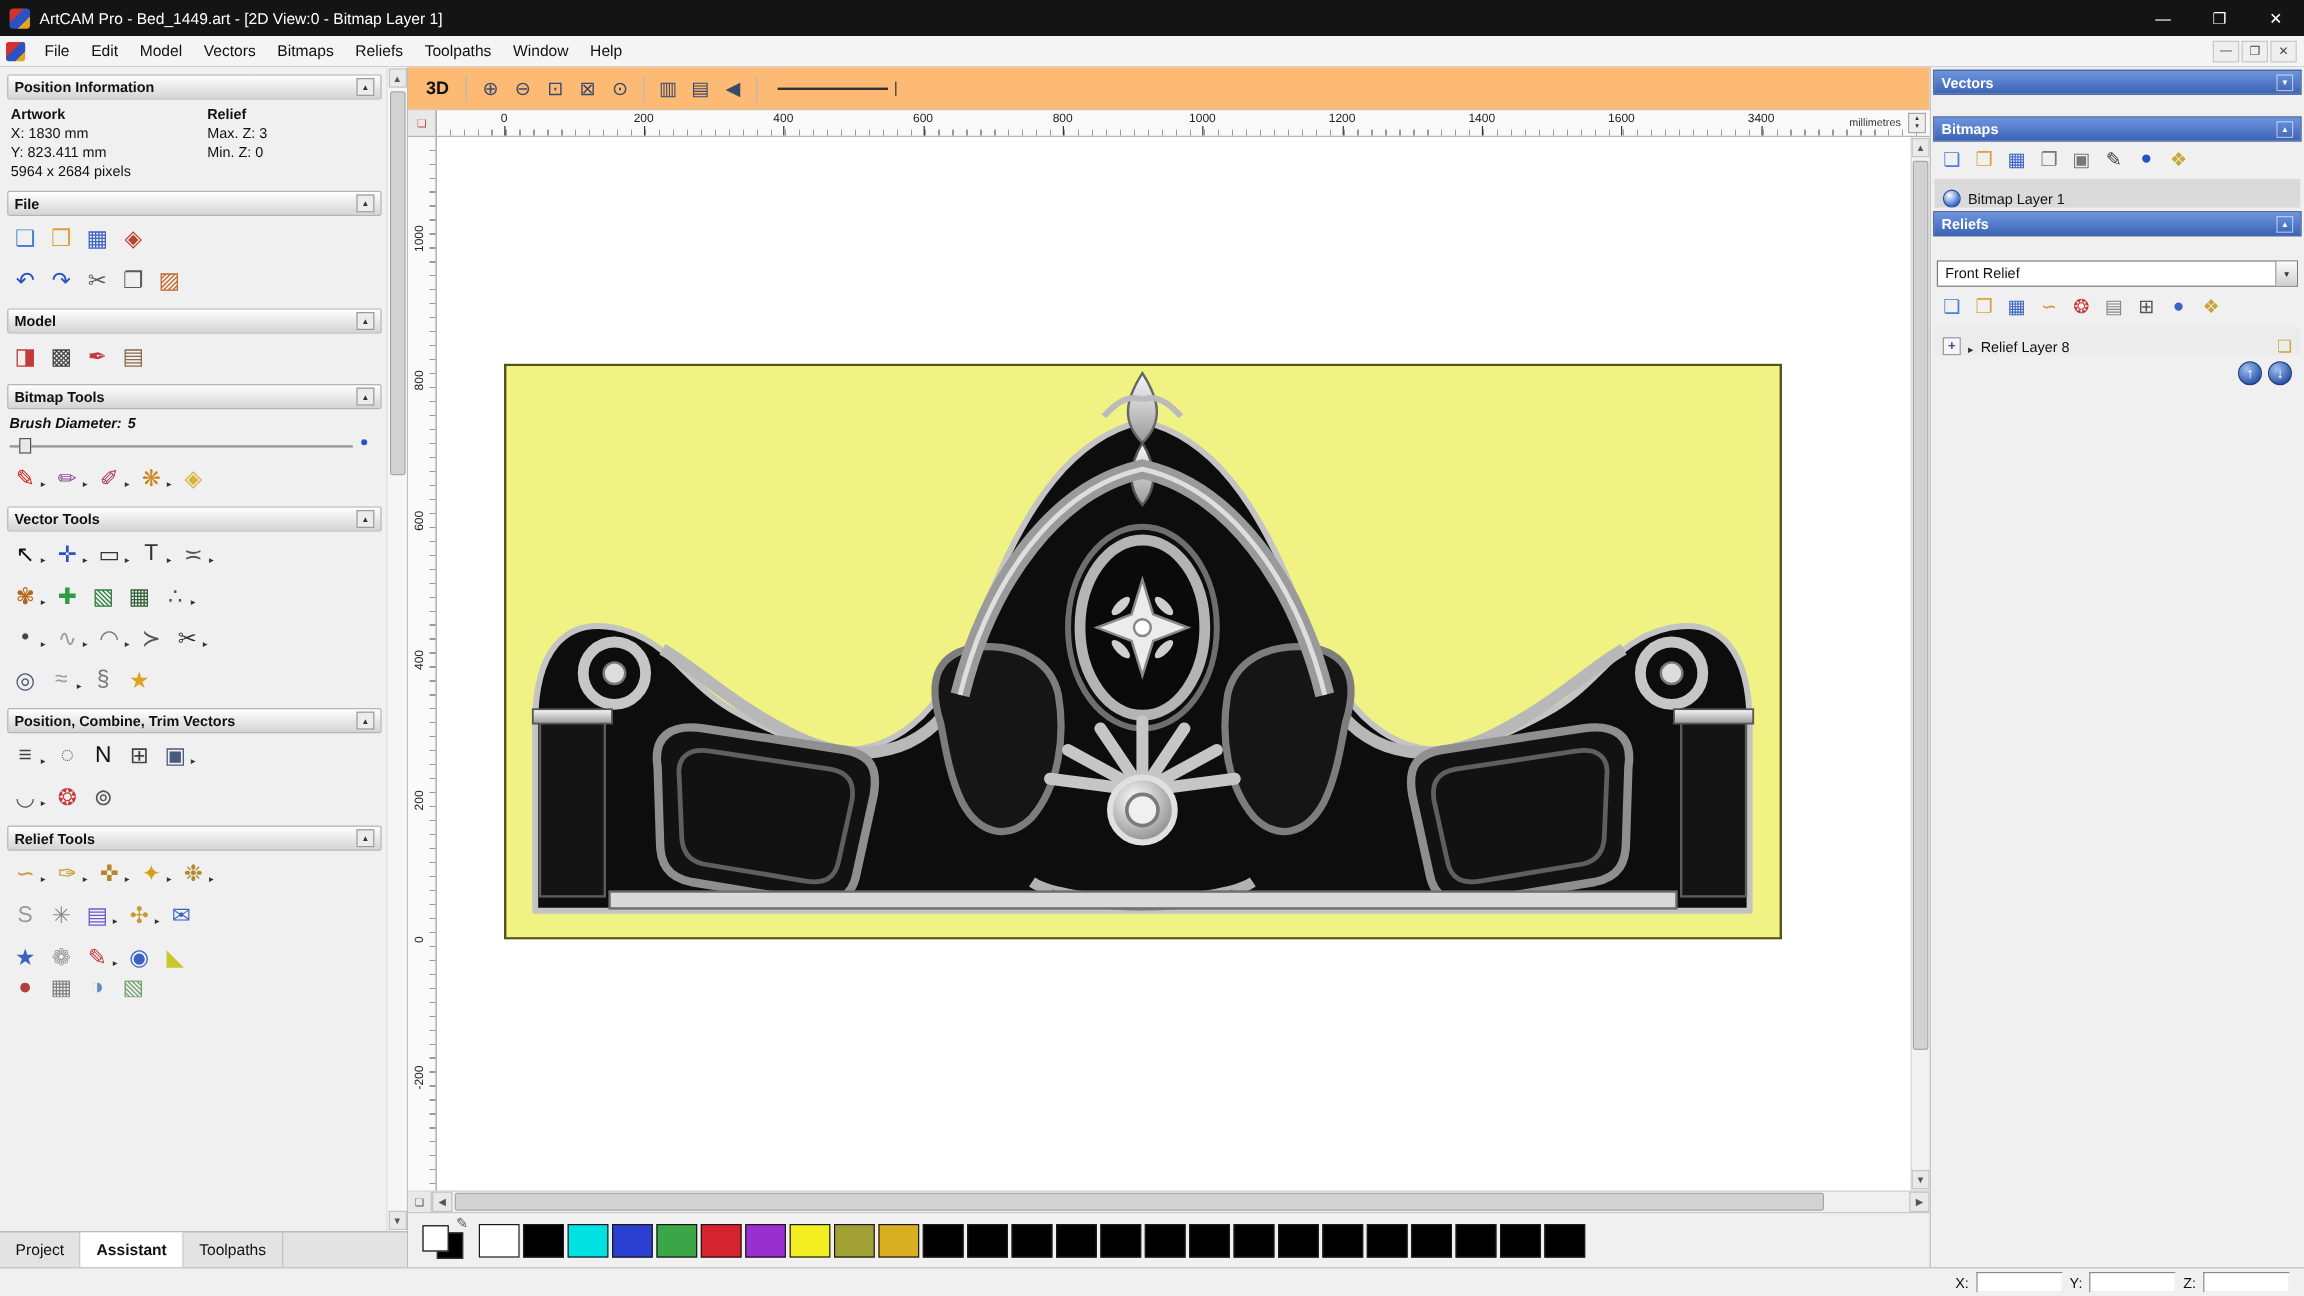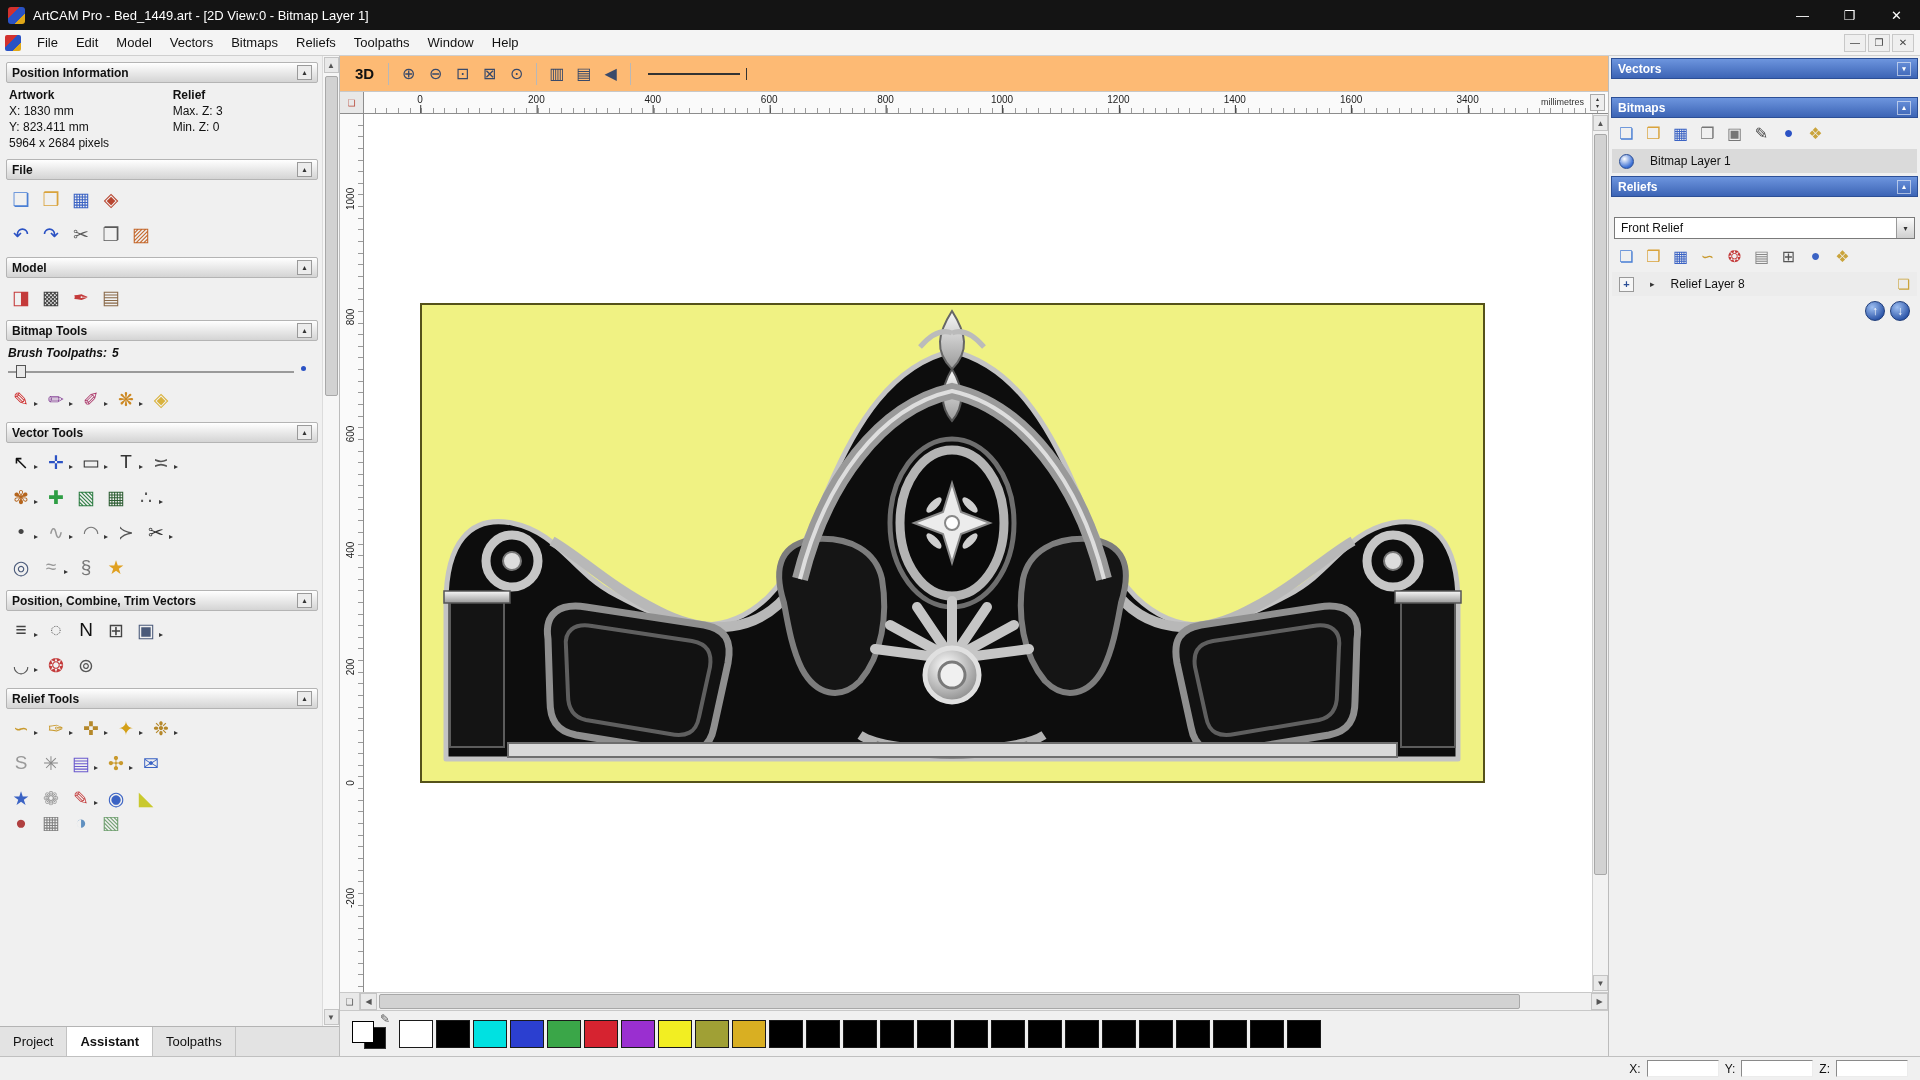--- a/index.html
+++ b/index.html
@@ -91,21 +91,21 @@
   .cw-front { position:absolute; left:0; top:4px; width:22px; height:22px; background:#fff; border:1px solid #000; }
   .cw-pencil { position:absolute; right:-2px; top:-5px; font-size:12px; color:#555; }
   .swatch { width:34px; height:28px; border:1px solid #1a1a1a; flex:0 0 auto; }
 
   
   .right-panel { width:312px; flex:0 0 auto; background:#f0f0f0; border-left:1px solid #bcbcbc; display:flex; flex-direction:column; }
   .rp-header { height:21px; flex:0 0 auto; display:flex; align-items:center; background:linear-gradient(#6d95de,#3c64b5); color:#fff; font-weight:bold; font-size:12px; padding:0 6px; margin:2px 2px 0; border:1px solid #2c4f96; }
   .rp-collapse { margin-left:auto; width:14px; height:14px; font-size:7px; display:flex; align-items:center; justify-content:center; border:1px solid rgba(255,255,255,.55); }
   .rp-gap { height:16px; flex:0 0 auto; }
   .rp-iconbar { display:flex; gap:2px; padding:3px 5px; flex:0 0 auto; }
-  .layer-item { display:flex; align-items:center; gap:16px; height:24px; padding:0 7px; margin:1px 3px; font-size:12px; flex:0 0 auto; }
+  .layer-item { display:flex; align-items:flex-end; gap:6px; height:24px; padding:0 7px; margin:1px 3px; font-size:12px; flex:0 0 auto; }
   .layer-item.selected { background:#dadada; }
   .layer-item.relief { background:#ececec; }
   .layer-sphere { width:15px; height:15px; border-radius:50%; background:radial-gradient(circle at 35% 30%, #fff, #3b6fd4 70%); border:1px solid #2c4f96; }
   .plus-badge { width:15px; height:15px; font-size:11px; display:flex; align-items:center; justify-content:center; border:1px solid #999; background:#f6f6f6; color:#2c4f96; font-weight:bold; }
   .expander { font-size:9px; color:#333; }
   .layer-end-icon { margin-left:auto; font-size:14px; }
   .combo { display:flex; margin:20px 5px 2px; height:22px; border:1px solid #7a7a7a; background:#fff; align-items:center; flex:0 0 auto; }
   .combo-text { flex:1; padding:0 6px; font-size:12px; }
   .combo-btn { width:18px; height:100%; background:linear-gradient(#fbfbfb,#cfcfcf); border-left:1px solid #999; display:flex; align-items:center; justify-content:center; font-size:8px; color:#333; }
   .updown-row { display:flex; justify-content:flex-end; gap:5px; padding:4px 10px; flex:0 0 auto; }
@@ -199,21 +199,21 @@
               <span class="icon" style="color: rgb(68, 68, 68);">▩</span>
               <span class="icon" style="color: rgb(196, 58, 58);">✒</span>
               <span class="icon" style="color: rgb(138, 106, 74);">▤</span>
             </div>
 
           <div class="sec-header">
             <span>Bitmap Tools</span>
             <span class="sec-collapse">▴</span>
           </div>
           <div class="brush-row">
-            <span>Brush Toolpaths:</span>
+            <span>Brush Diameter:</span>
             <span>5</span>
           </div>
           <div class="slider">
             <span class="slider-track"></span>
             <span class="slider-handle"></span>
             <span class="slider-dot"></span>
           </div>
           <div class="icon-row">
               <span class="icon" style="color: rgb(204, 34, 34);">✎</span>
               <span class="fly">▸</span>

